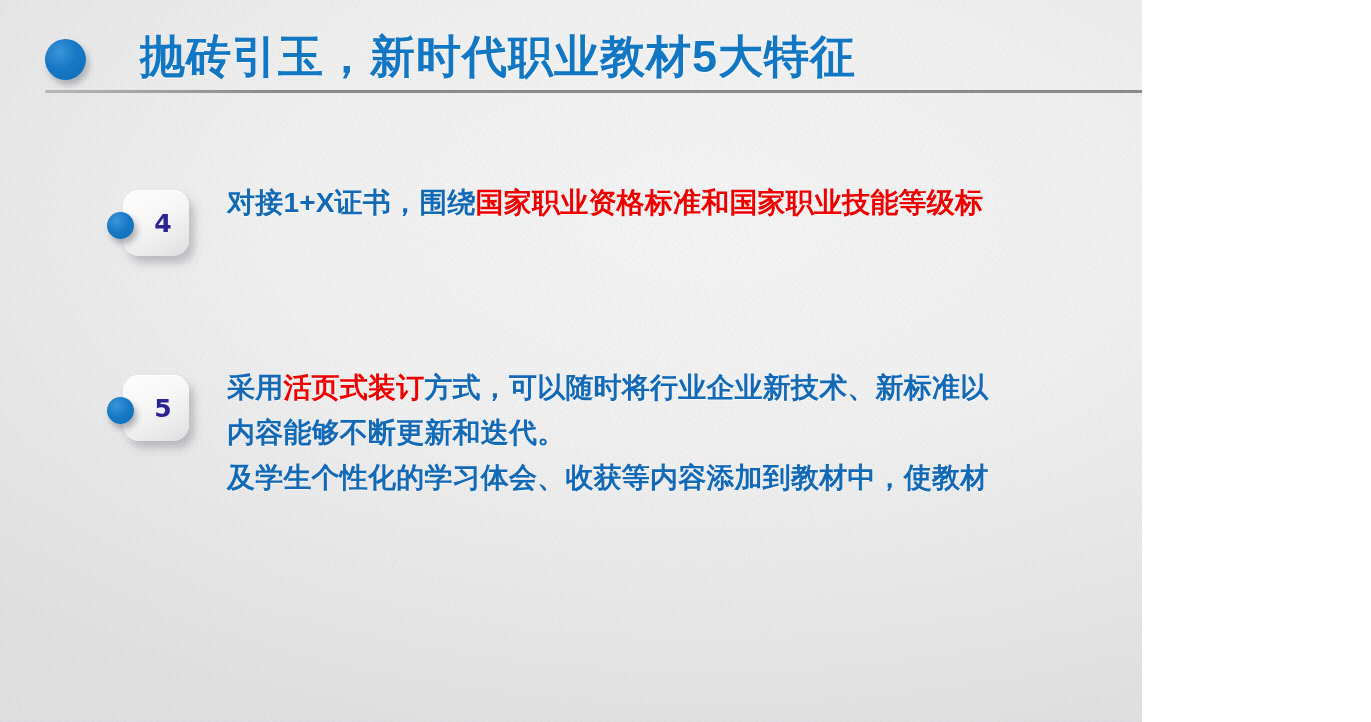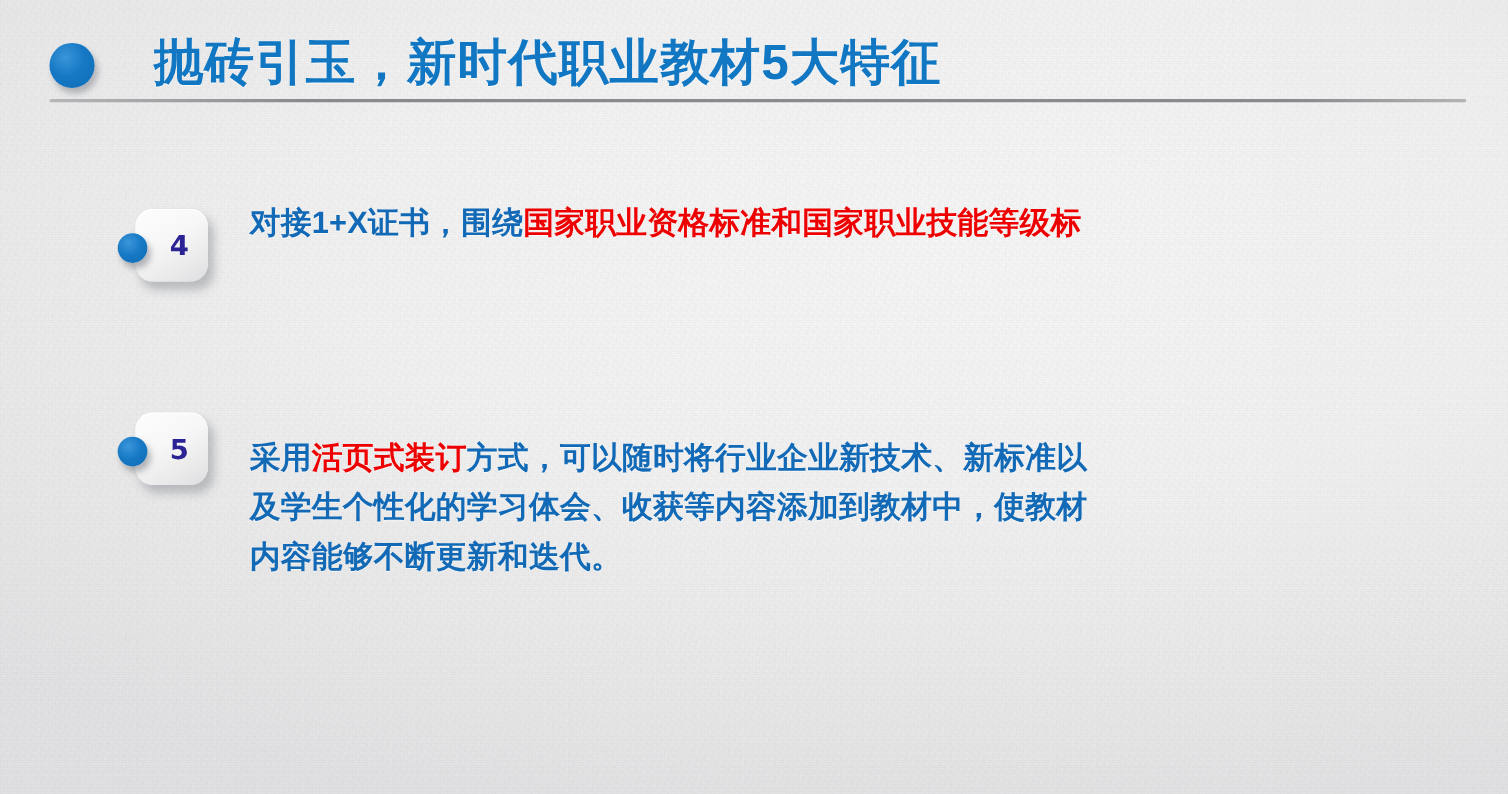--- a/index.html
+++ b/index.html
@@ -9,21 +9,21 @@
   body {
     width: 1371px;
     height: 722px;
     overflow: hidden;
     font-family: "Liberation Sans", "DejaVu Sans", sans-serif;
   }
 
   
   #slide {
     position: relative;
-    width: 1371px;
+    width: 1142px;
     height: 722px;
     background-color: #eeeeee;
     background-image:
       radial-gradient(ellipse 90% 75% at 62% 30%, #f6f6f6 0%, #f1f1f1 45%, #e7e7e8 80%, #e1e1e3 100%);
     overflow: hidden;
   }
   
   #noise {
     position: absolute;
     inset: 0;
@@ -162,19 +162,19 @@
       </div>
   </div>
 
   <div class="block" style="left:0;top:0;">
     <div class="badge" style="left:107px;top:375px;">
       <div class="badge-card"></div>
       <div class="badge-dot"></div>
       <div class="badge-num">5</div>
     </div>
     <div class="para" id="para-5" style="left:227px;top:365px;">
-        <div style="white-space: nowrap; margin-top: 28px;"><span>采用</span><span class="hl">活页式装订</span><span>方式，可以随时将行业企业新技术、新标准以</span></div>
+        <div style="white-space: nowrap;"><span>采用</span><span class="hl">活页式装订</span><span>方式，可以随时将行业企业新技术、新标准以</span></div>
+        <div style="white-space: nowrap;"><span>内容能够不断更新和迭代。</span></div>
         <div style="white-space: nowrap;"><span>及学生个性化的学习体会、收获等内容添加到教材中，使教材</span></div>
-        <div style="white-space: nowrap;"><span>内容能够不断更新和迭代。</span></div>
       </div>
   </div>
 
 </div>
 
 </body></html>

